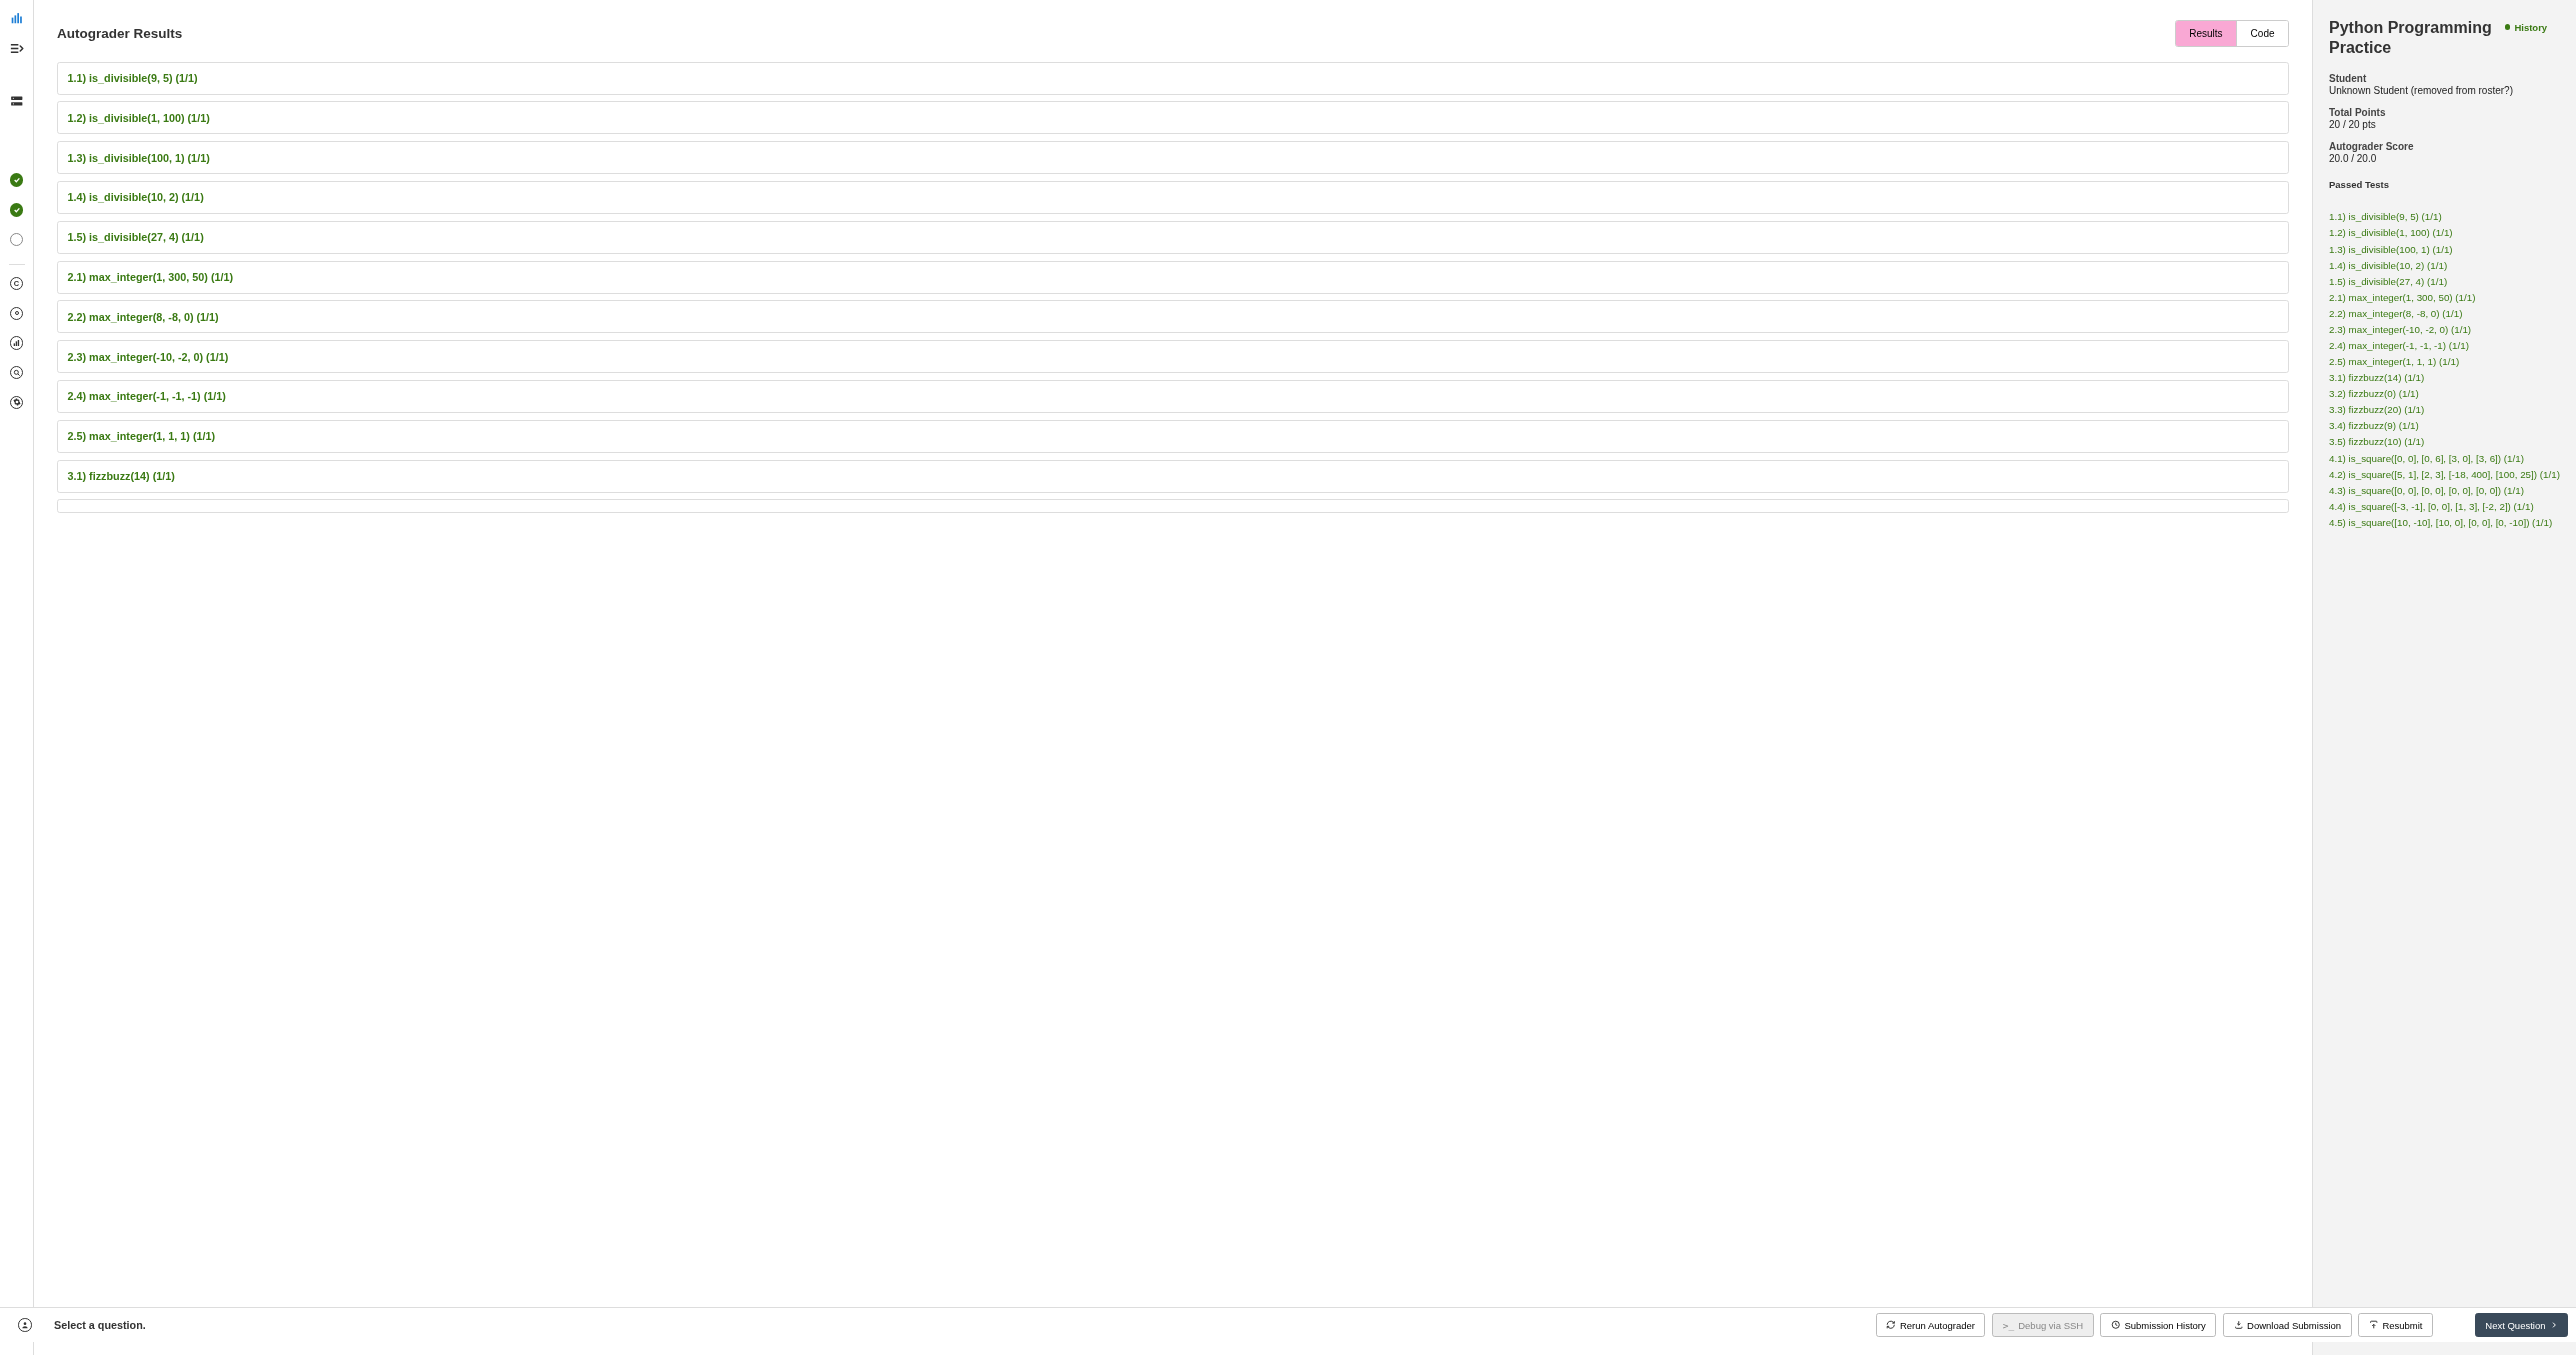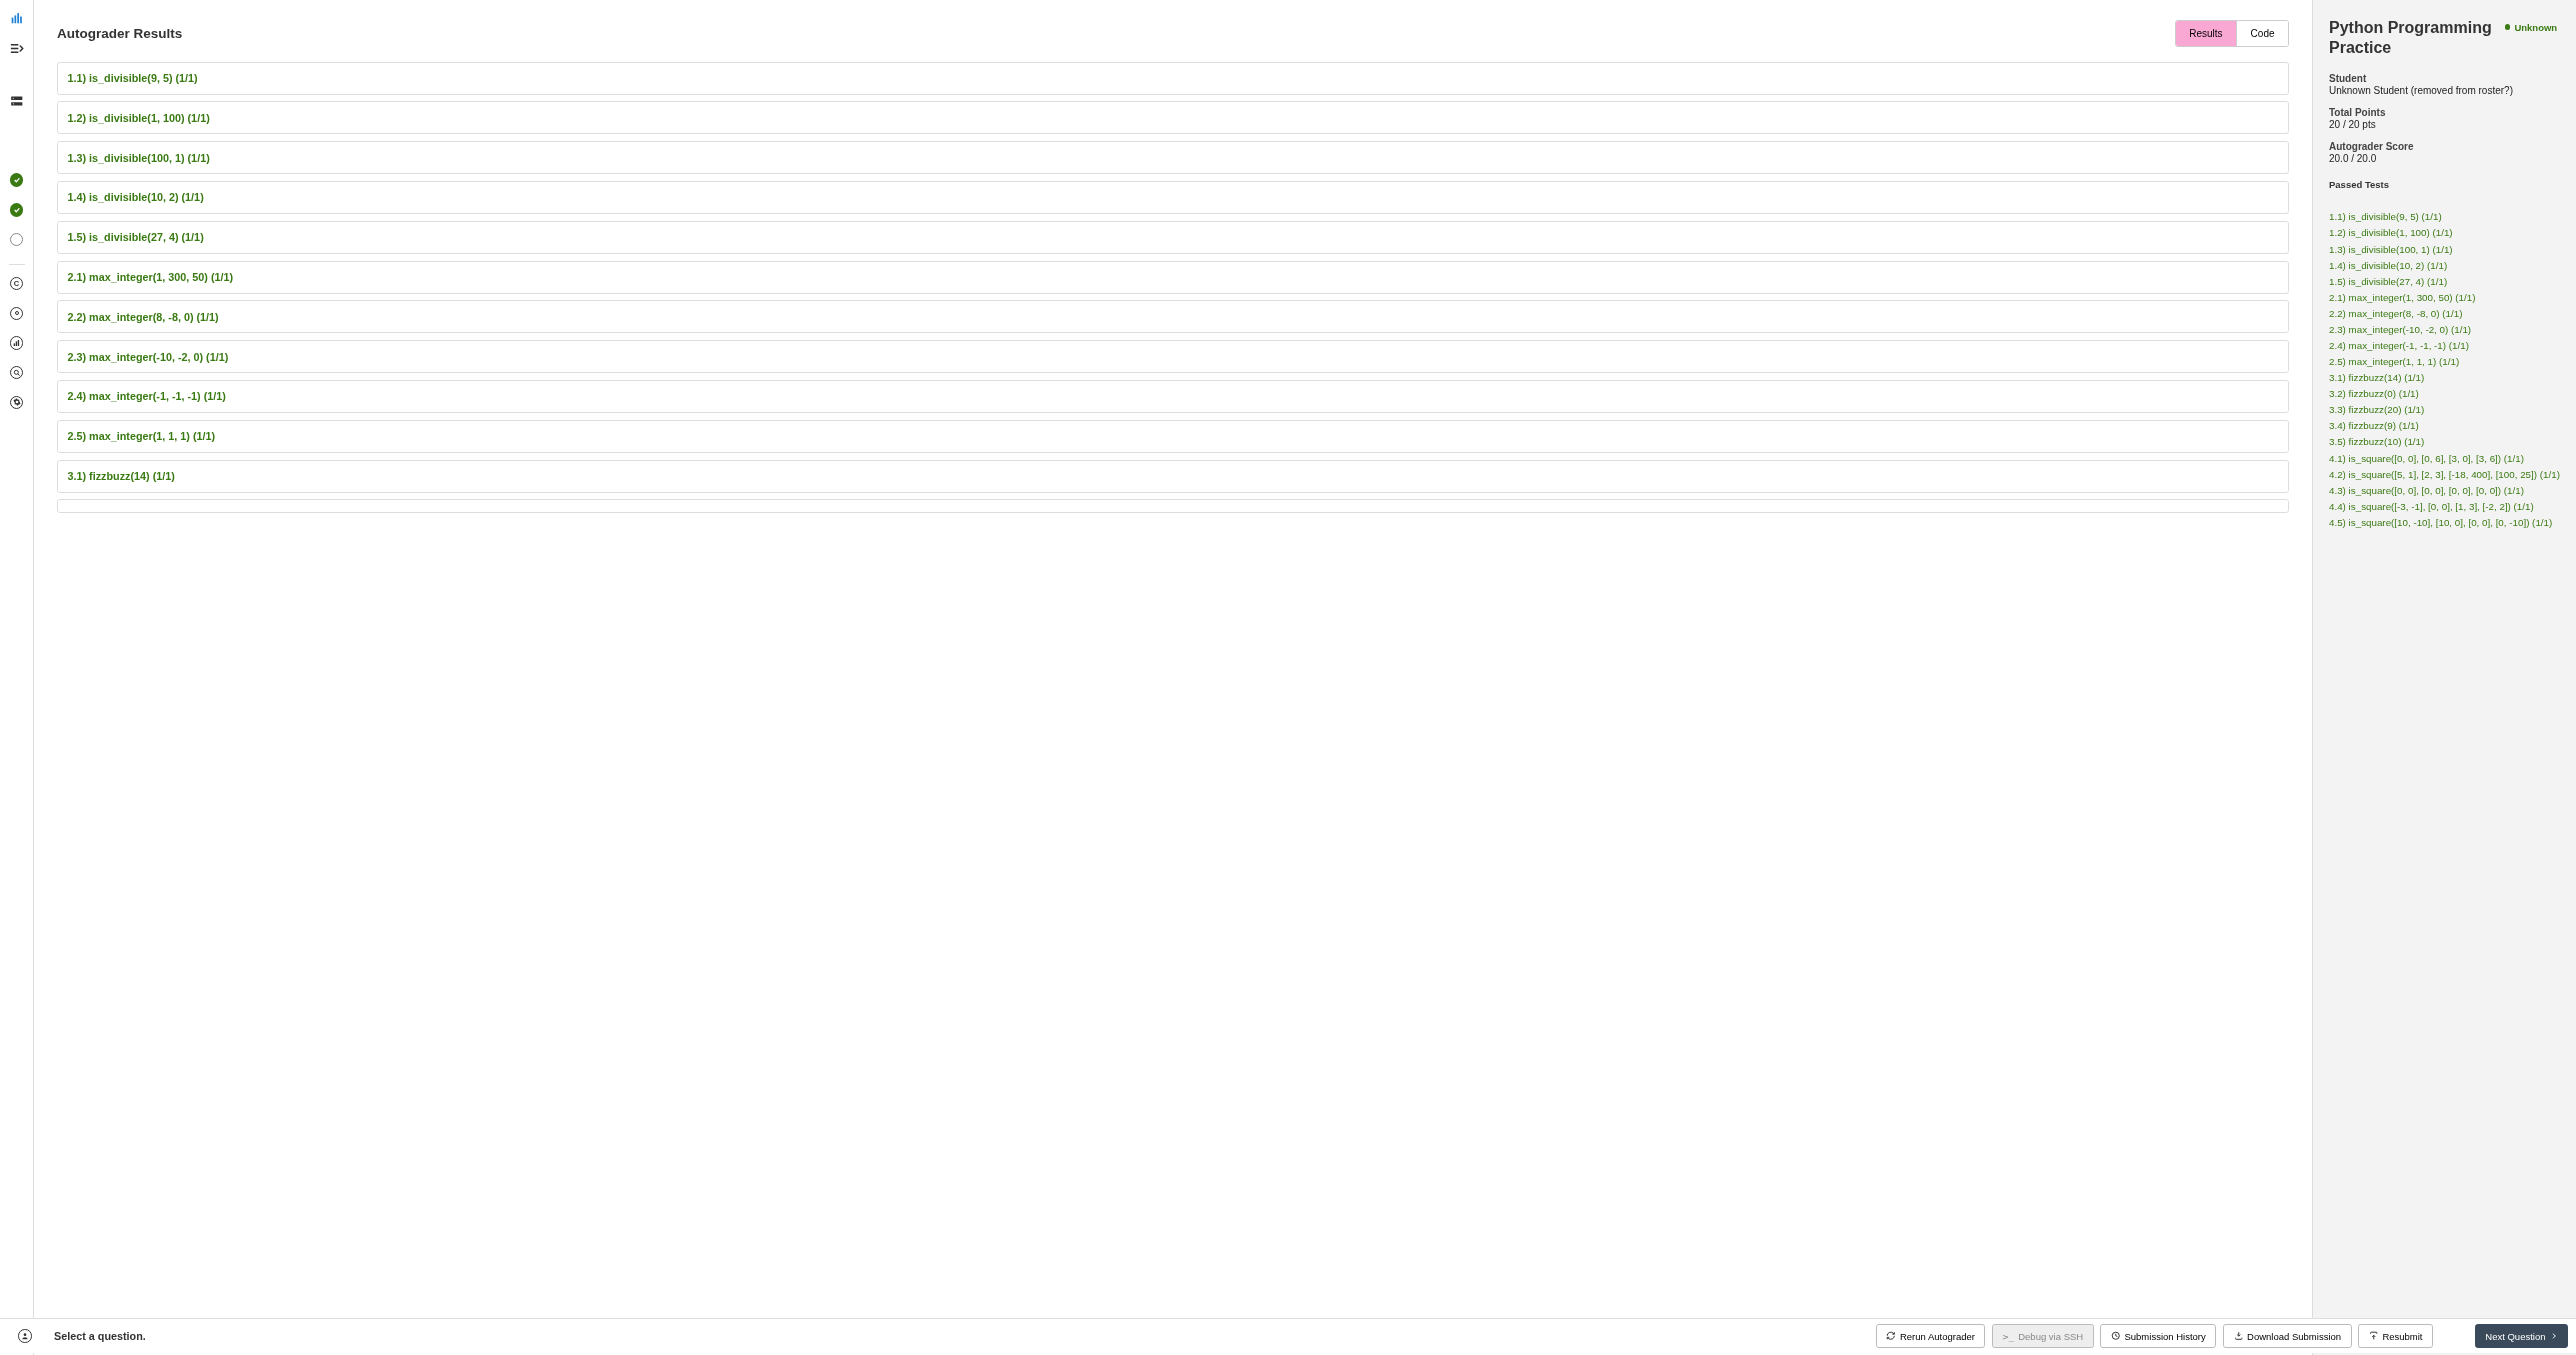--- a/index.html
+++ b/index.html
@@ -148,21 +148,21 @@
   width: 5.4px; height: 5.4px; border-radius: 50%; background: #3a7a13;
 }
 .kv-block { margin-bottom: 10.8px; }
 .kv-label { font-size: 10px; font-weight: 700; color: #444; margin-bottom: 1.4px; }
 .kv-value { font-size: 10px; color: #222; }
 .passed-label { font-size: 9.5px; font-weight: 600; margin-bottom: 20px; margin-top: 15px; }
 .passed-list { display: flex; flex-direction: column; gap: 1.4px; }
 .passed-item { color: #3a7a13; font-size: 9.8px; line-height: 1.5; }
 .footer {
   position: fixed;
-  bottom: 2px; left: 0; right: 0;
+  bottom: 13px; left: 0; right: 0;
   height: 35px;
   border-top: 0.7px solid #ddd;
   background: #fff;
   display: flex;
   align-items: center;
   padding: 0 8px 0 8px;
   gap: 8px;
 }
 .footer-left-icon {
   width: 34px;
@@ -322,21 +322,21 @@
           </div>
         <div style="height:54px"></div>
       </div>
     </div>
 
     <div class="right-col">
       <div class="right-header">
         <div class="assignment-title">Python Programming Practice</div>
         <div class="status-badge">
           <span class="status-dot"></span>
-          <span>Unknown</span>
+          <span>History</span>
         </div>
       </div>
       <div class="kv-block">
         <div class="kv-label">Student</div>
         <div class="kv-value">Unknown Student (removed from roster?)</div>
       </div>
       <div class="kv-block">
         <div class="kv-label">Total Points</div>
         <div class="kv-value">20 / 20 pts</div>
       </div>

